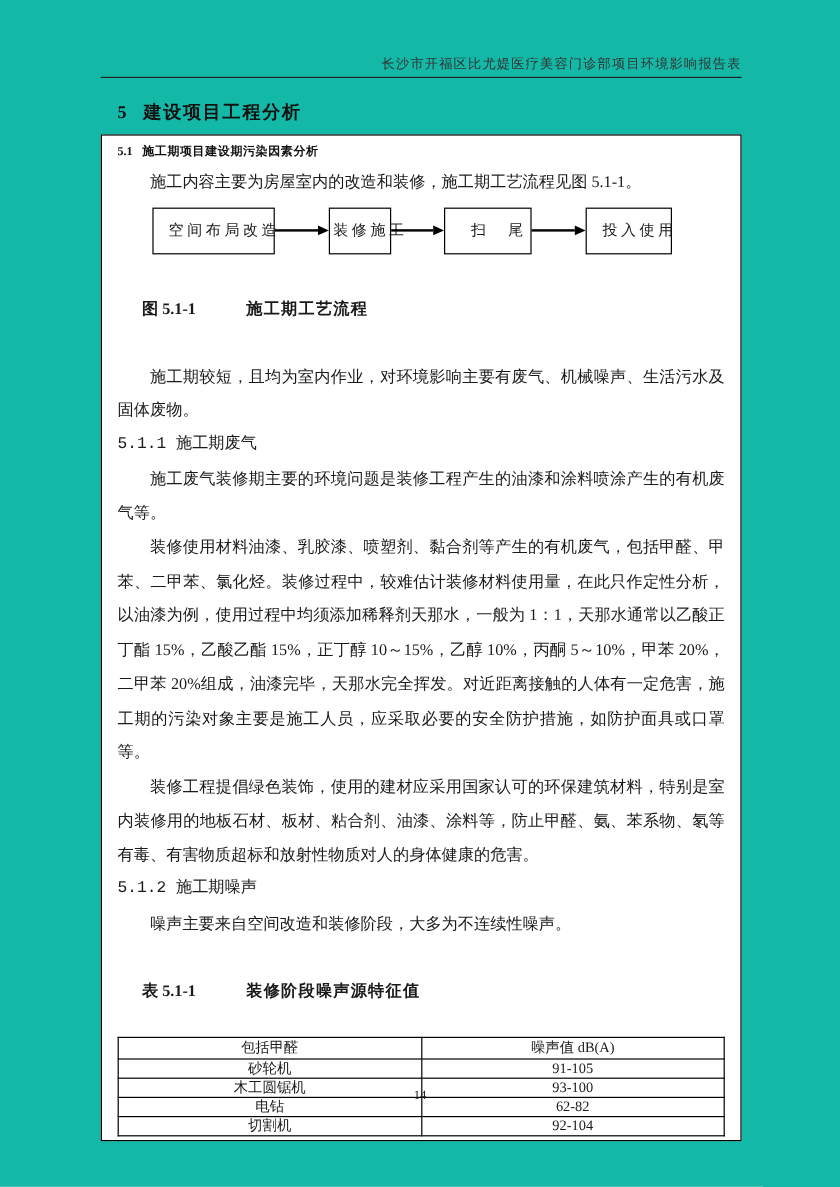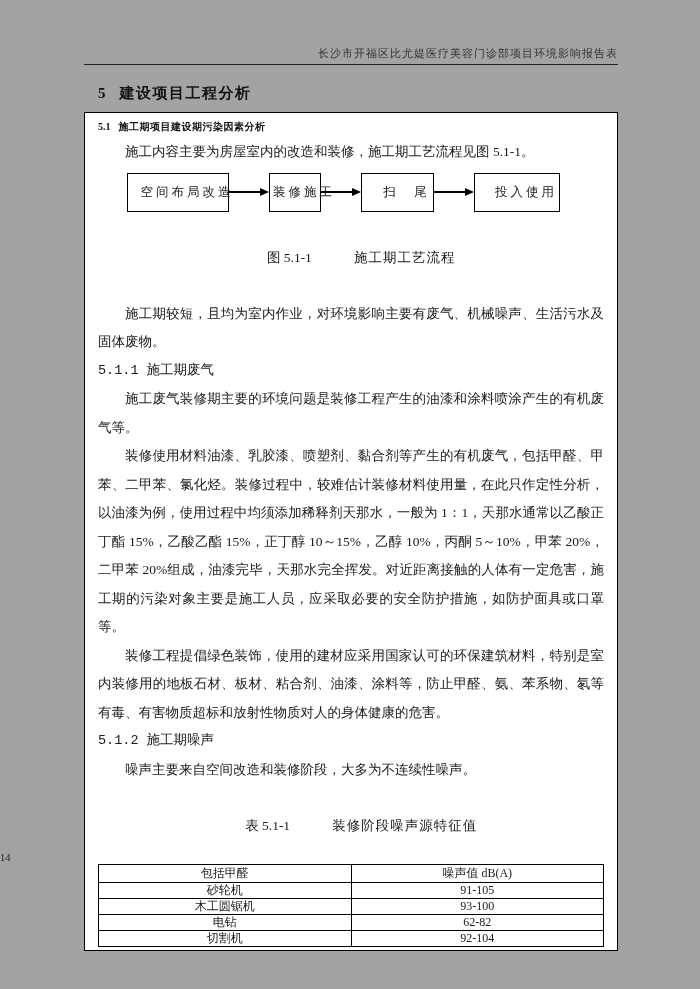--- a/index.html
+++ b/index.html
@@ -4,21 +4,21 @@
 <style>
   * { margin: 0; padding: 0; box-sizing: border-box; }
   html, body { background: #ffffff; }
   body {
     width: 700px; height: 989px;
     font-family: "Liberation Serif", "DejaVu Serif", serif;
     color: #1a1a1a;
     position: relative;
     overflow: hidden;
   }
-  .page { position: absolute; inset: 0; background: #a3a3a3; }
+  .page { position: absolute; inset: 0; background: #14b8a6; }
 
   .running-header {
     position: absolute; top: 46px; right: 82px;
     font-size: 11px; letter-spacing: 1px; color: #333;
     white-space: pre;
   }
   .header-rule {
     position: absolute; top: 64px; left: 84px; width: 534px;
     border-top: 1.5px solid #222;
   }
@@ -54,50 +54,50 @@
   }
   .flow-box {
     height: 39px; border: 1.5px solid #000; background: #fff;
     display: flex; align-items: center; justify-content: center;
     font-size: 12.5px; letter-spacing: 3px; padding-left: 18px;
     flex: none; white-space: pre;
   }
   .flow-box.b1 { width: 102px; }
   .flow-box.b2 { width: 52px; }
   .flow-box.b3 { width: 73px; }
-  .flow-box.b4 { width: 86px; }
+  .flow-box.b4 { width: 72px; }
   .flow-arrow { flex: 1 1 auto; display: flex; align-items: center; min-width: 20px; }
   .flow-arrow .line { flex: 1; height: 2px; background: #000; }
   .flow-arrow .head {
     width: 0; height: 0;
     border-left: 9px solid #000;
     border-top: 4.5px solid transparent;
     border-bottom: 4.5px solid transparent;
   }
 
   .caption {
-    text-align: center; font-weight: normal; font-size: 13.5px;
+    font-weight: bold; font-size: 13.5px;
     line-height: 28px; margin-top: 4px; white-space: pre;
   }
   .caption .cap-gap { margin-left: 42px; font-family: "Liberation Sans", sans-serif; letter-spacing: 1px; }
   .caption.table-caption { margin-top: 6px; line-height: 24px; }
 
   table.noise {
     width: 100%; border-collapse: collapse; table-layout: fixed;
     font-size: 12px; margin-top: 2px;
   }
   table.noise th, table.noise td {
     border: 1px solid #000; text-align: center;
     font-weight: normal; height: 16px; line-height: 15px; padding: 0 2px;
   }
   table.noise thead th { height: 18px; }
 
   .page-number {
-    position: absolute; top: 852px; left: 0; width: 100%;
-    font-size: 10.5px; color: #222;
+    position: absolute; top: 908px; left: 0; width: 100%;
+    text-align: center; font-size: 10.5px; color: #222;
   }
 </style>
 </head>
 <body>
 
 <div class="page">
 
   <div class="running-header">长沙市开福区比尤媞医疗美容门诊部项目环境影响报告表</div>
   <div class="header-rule"></div>
 

